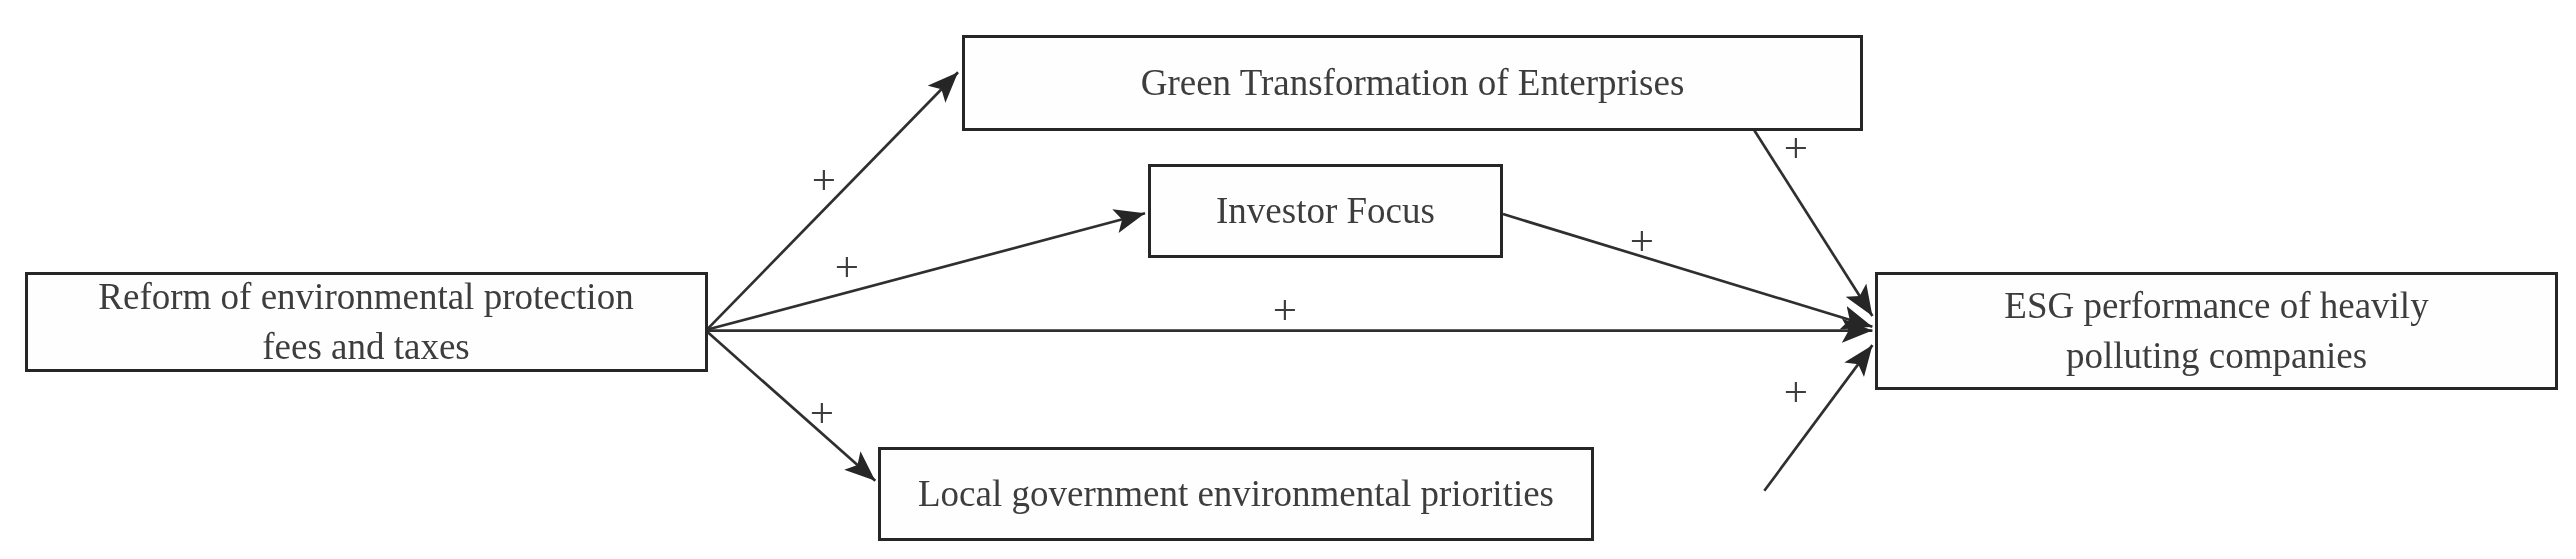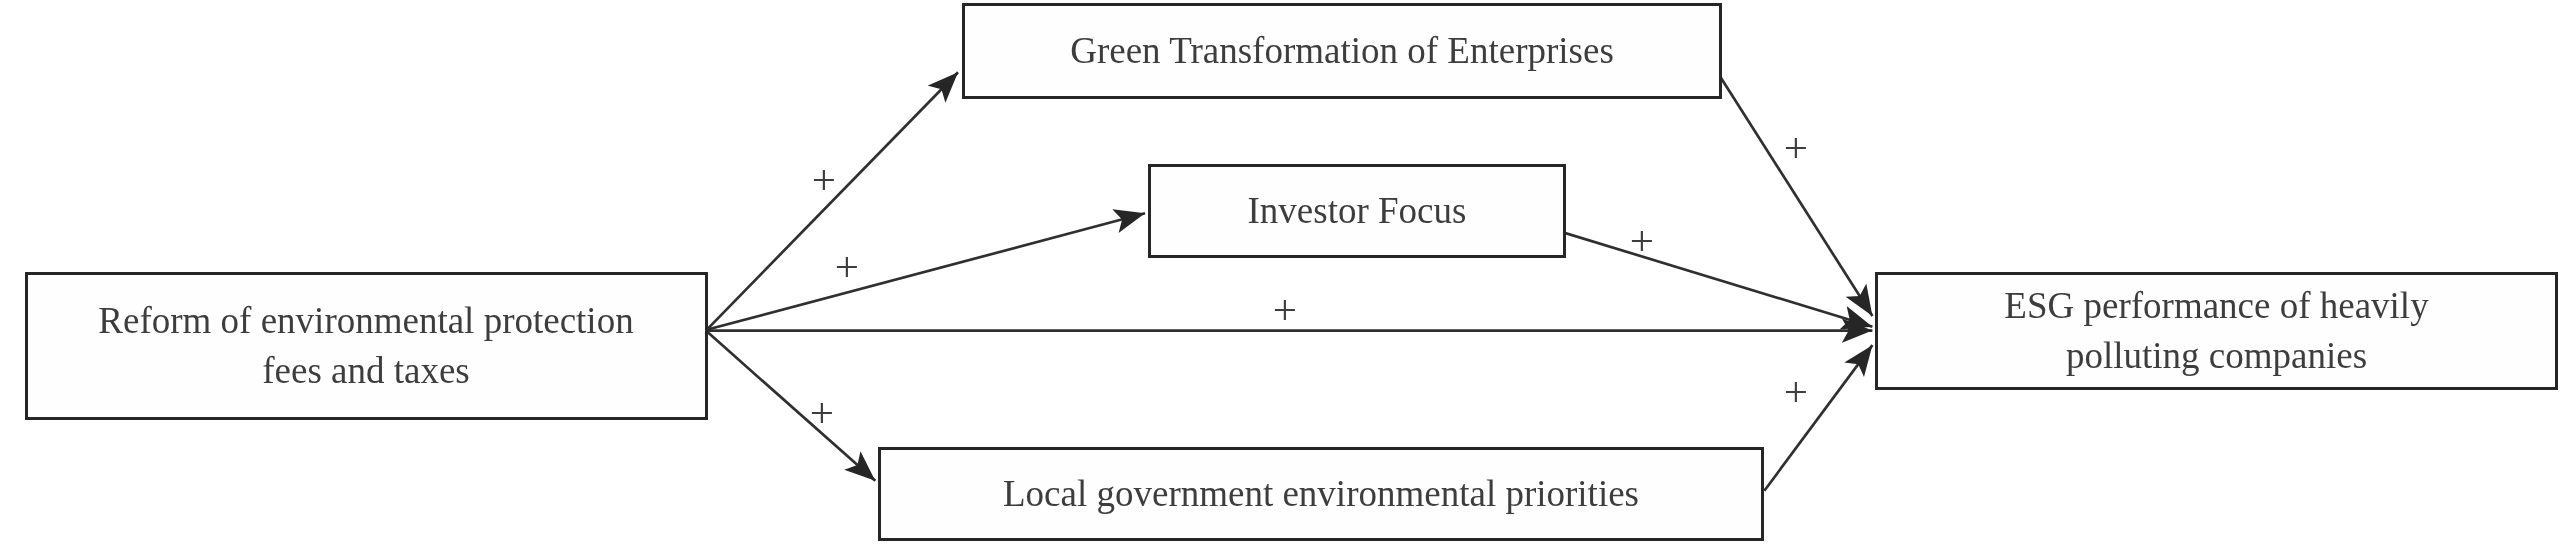--- a/index.html
+++ b/index.html
@@ -29,24 +29,24 @@
     border: 3.1px solid #262626;
     background: #fefefe;
     display: flex;
     align-items: center;
     justify-content: center;
     text-align: center;
     color: #3d3d3d;
     font-size: 37px;
     line-height: 1.36;
   }
-  .node-reform   { left: 24.5px;   top: 272px; width: 683px;  height: 148px; }
-  .node-green    { left: 962px; top: 3px;  width: 760px;  height: 96px; }
-  .node-investor { left: 1148px; top: 164px; width: 418px;  height: 94px; }
-  .node-local    { left: 878px; top: 447px; width: 886px; height: 94px; }
+  .node-reform   { left: 24.5px;   top: 272px; width: 683px;  height: 100px; }
+  .node-green    { left: 962px; top: 35px;  width: 901px;  height: 96px; }
+  .node-investor { left: 1148px; top: 164px; width: 355px;  height: 94px; }
+  .node-local    { left: 878px; top: 447px; width: 716px; height: 94px; }
   .node-esg      { left: 1875px; top: 272px; width: 683px;  height: 118px; justify-content: center; }
   .lbl-reform { max-width: 598px; }
   .lbl-esg    { max-width: 498px; }
   .sign {
     position: absolute;
     transform: translate(-50%, -50%);
     color: #3d3d3d;
     font-size: 43px;
     line-height: 1;
     white-space: nowrap;

